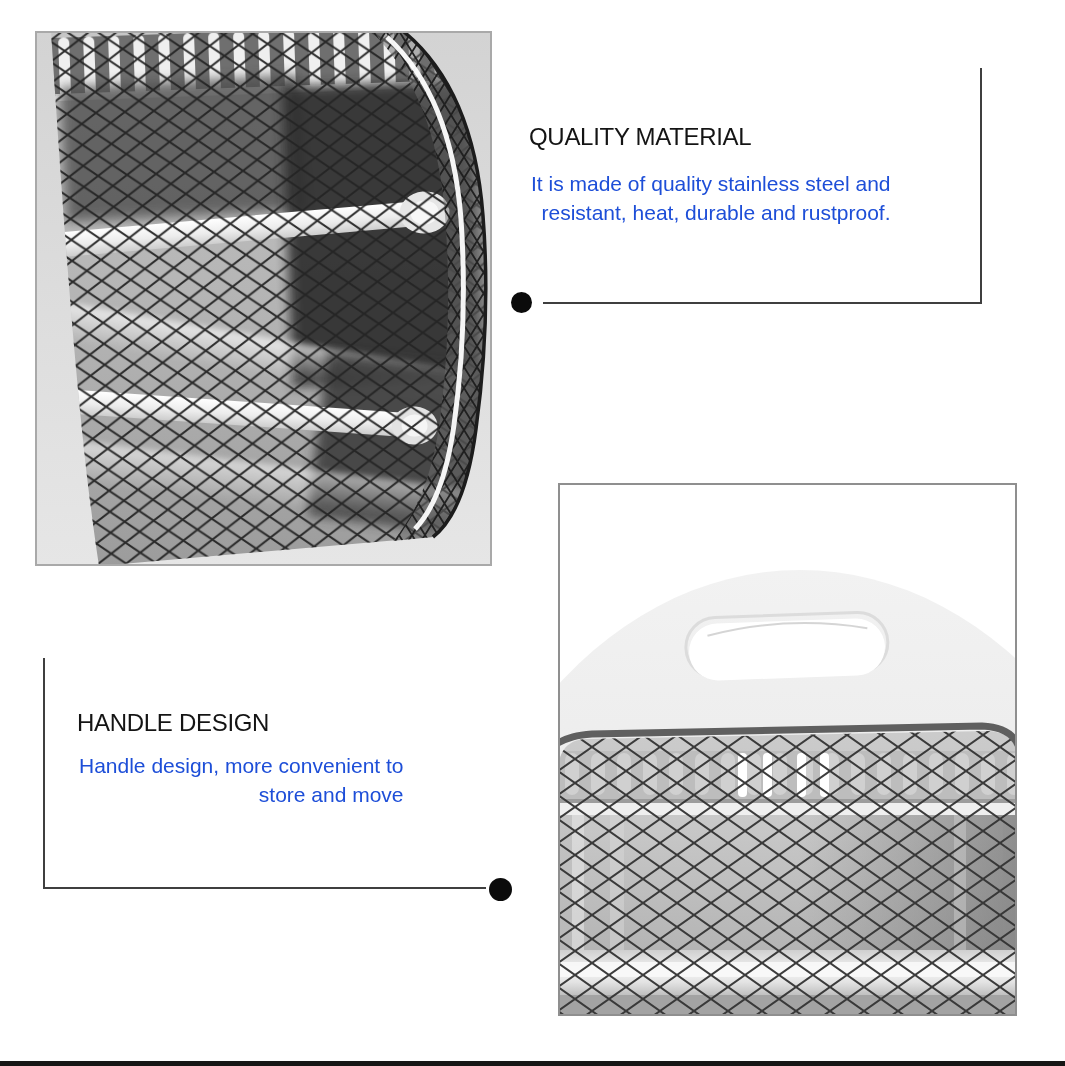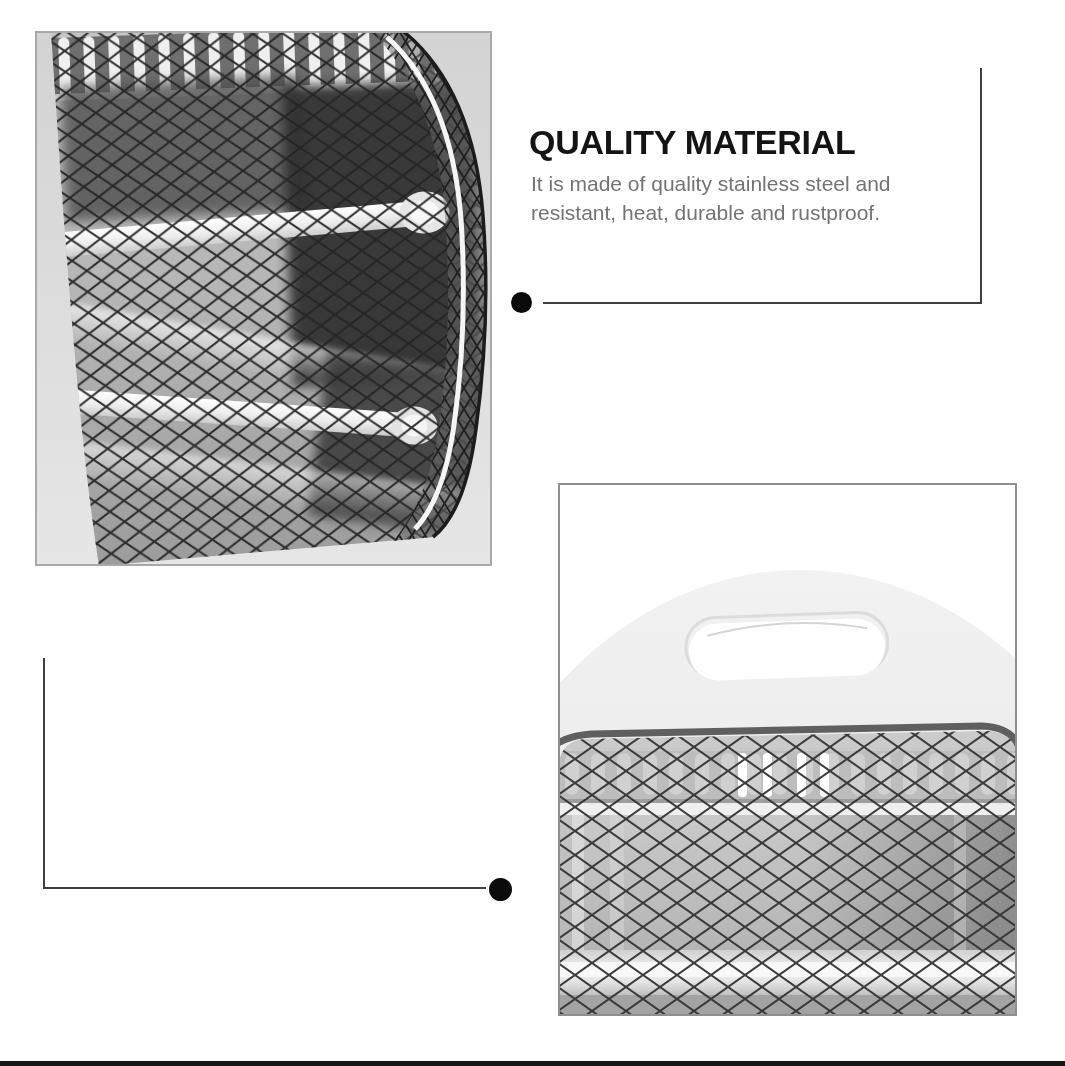--- a/index.html
+++ b/index.html
@@ -4,27 +4,27 @@
 <style>
   html,body{margin:0;padding:0;background:#ffffff;}
   #canvas{
     position:relative;width:1065px;height:1066px;background:#ffffff;overflow:hidden;
     font-family:"Liberation Sans", sans-serif;
   }
   .photo{position:absolute;display:block;}
   #photo-quality{left:35px;top:31px;}
   #photo-handle{left:558px;top:483px;}
   .feature-heading{
-    position:absolute;font-size:34px;font-weight:700;color:#141414;
+    position:absolute;font-size:24px;font-weight:400;color:#141414;
     letter-spacing:-0.3px;white-space:nowrap;
   }
   #heading-quality{left:529px;top:123px;}
   #heading-handle{left:77px;top:709px;}
   .feature-body{
-    position:absolute;font-size:21px;line-height:29px;color:#737373;white-space:nowrap;
+    position:absolute;font-size:21px;line-height:29px;color:#1d4ed8;white-space:nowrap;text-align:right;
   }
   #body-quality{left:531px;top:169px;}
   #body-handle{left:79px;top:751px;}
   .connector-line{position:absolute;background:#3f3f3f;}
   #hline-quality{left:543px;top:302px;width:439px;height:2px;}
   #vline-quality{left:980px;top:68px;width:2px;height:236px;}
   #vline-handle{left:43px;top:658px;width:2px;height:231px;}
   #hline-handle{left:43px;top:887px;width:443px;height:2px;}
   .bullet-dot{position:absolute;background:#0b0b0b;border-radius:50%;}
   #dot-quality{left:511px;top:292px;width:21px;height:21px;}
@@ -112,21 +112,24 @@
 
   <div id="heading-quality" class="feature-heading">QUALITY MATERIAL</div>
   <div id="body-quality" class="feature-body">
     <div>It is made of quality stainless steel and</div>
     <div>resistant, heat, durable and rustproof.</div>
   </div>
   <div id="dot-quality" class="bullet-dot"></div>
   <div id="hline-quality" class="connector-line"></div>
   <div id="vline-quality" class="connector-line"></div>
 
+  <div id="heading-handle" class="feature-heading">HANDLE DESIGN</div>
   <div id="body-handle" class="feature-body">
+    <div>Handle design, more convenient to</div>
+    <div>store and move</div>
   </div>
   <div id="vline-handle" class="connector-line"></div>
   <div id="hline-handle" class="connector-line"></div>
   <div id="dot-handle" class="bullet-dot"></div>
 
   <svg id="photo-handle" class="photo" width="459" height="533" viewBox="0 0 459 533">
     <defs>
       <linearGradient id="gDome" x1="0" y1="0" x2="0" y2="1">
         <stop offset="0" stop-color="#f2f2f2"></stop>
           <stop offset="0.45" stop-color="#e7e7e7"></stop>

